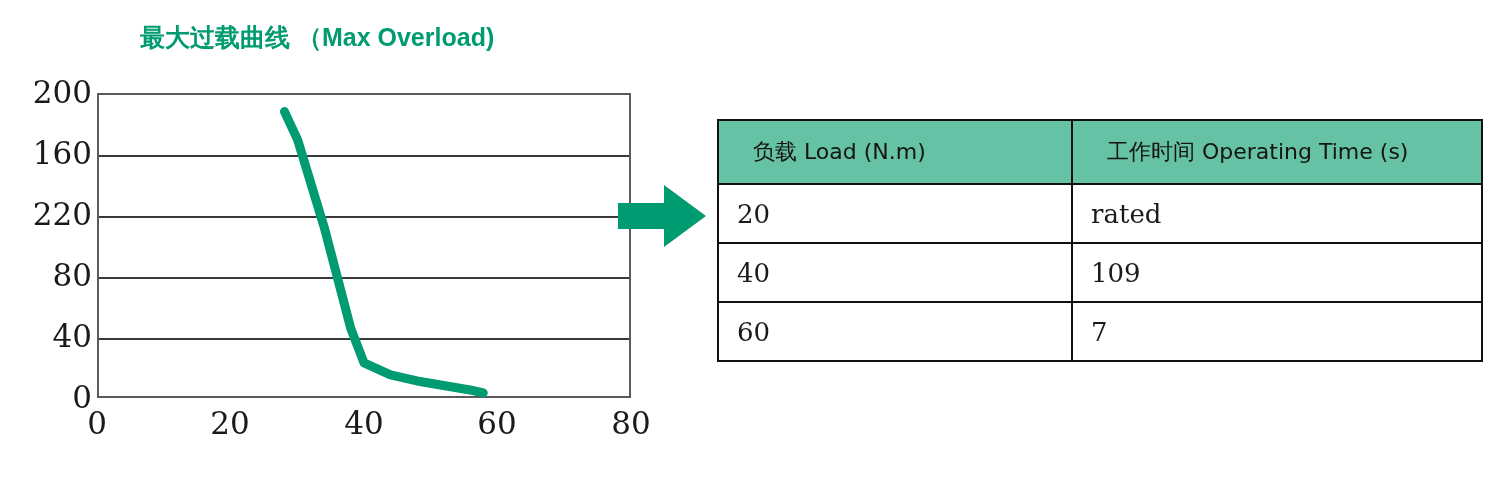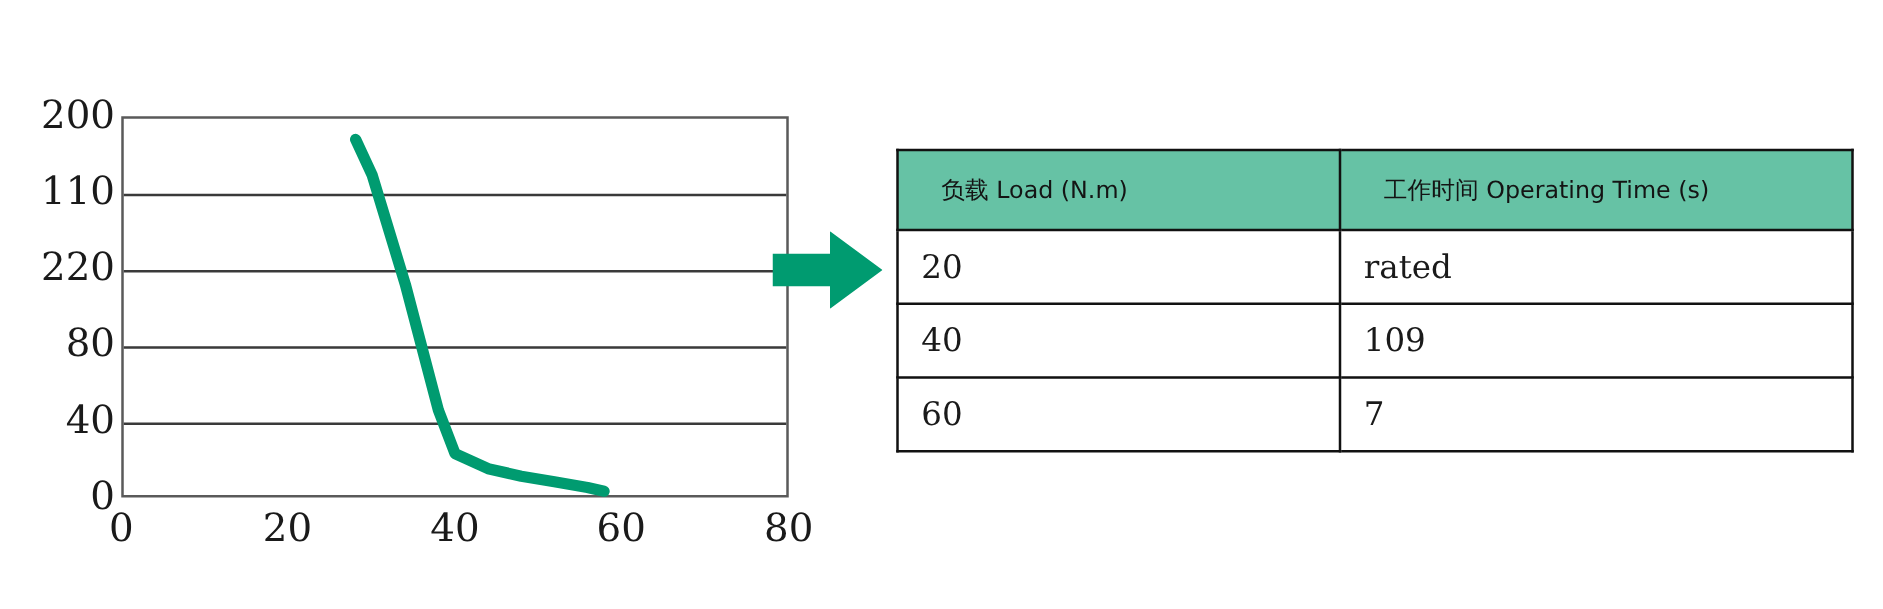--- a/index.html
+++ b/index.html
@@ -116,44 +116,45 @@
   }
   #spec-table th, #spec-table td {
     border: 2px solid #111111;
     text-align: left;
     vertical-align: middle;
     padding: 0 0 0 18px;
   }
   #spec-table th {
     background: #66C2A5;
     height: 64px;
-    font-size: 19px;
+    font-size: 22px;
     font-weight: normal;
     color: #141414;
     font-family: "DejaVu Sans", "Liberation Sans", sans-serif;
     padding-left: 34px;
   }
   #spec-table td {
     height: 59px;
     font-size: 26px;
     color: #1a1a1a;
     font-family: "DejaVu Serif", "Liberation Serif", serif;
   }
   #spec-table col.c1 { width: 354px; }
   #spec-table col.c2 { width: 410px; }
 </style>
 </head>
 <body>
 
 <div id="chart-panel">
 
+  <div id="chart-title">最大过载曲线 （Max Overload)</div>
 
   <div id="y-axis-labels">
     <div class="y-tick" style="top: -16px;">200</div>
-    <div class="y-tick" style="top: 45px;">110</div>
+    <div class="y-tick" style="top: 45px;">160</div>
     <div class="y-tick" style="top: 106px;">220</div>
     <div class="y-tick" style="top: 167px;">80</div>
     <div class="y-tick" style="top: 228px;">40</div>
     <div class="y-tick" style="top: 289px;">0</div>
   </div>
 
   <div id="plot-frame">
     <div class="gridline" style="top: 60px;"></div>
     <div class="gridline" style="top: 121px;"></div>
     <div class="gridline" style="top: 182px;"></div>

